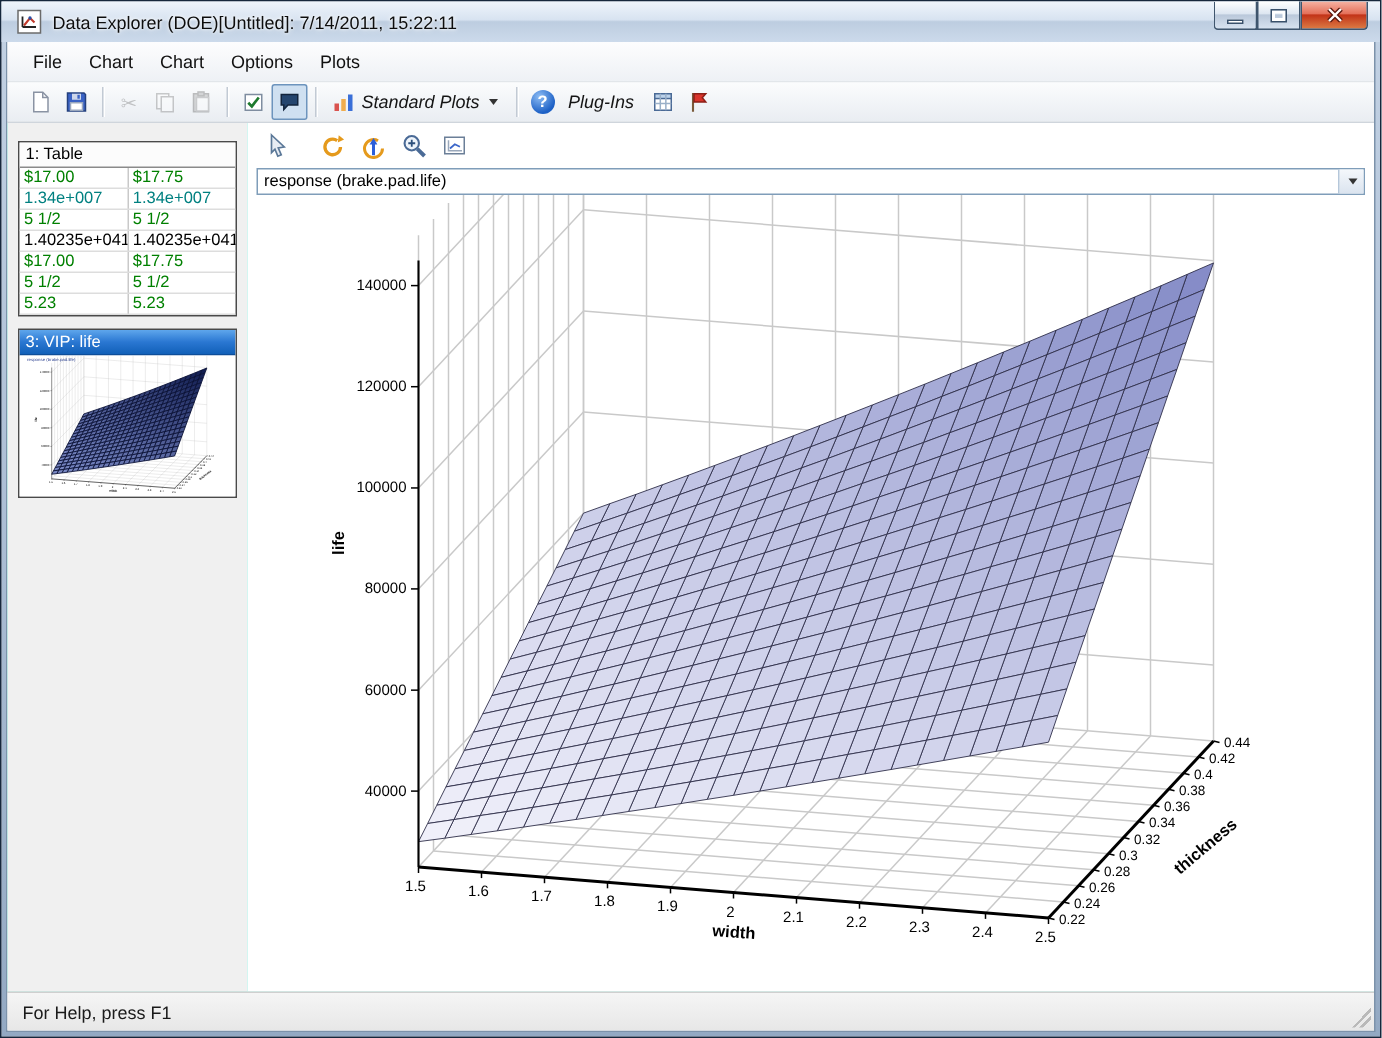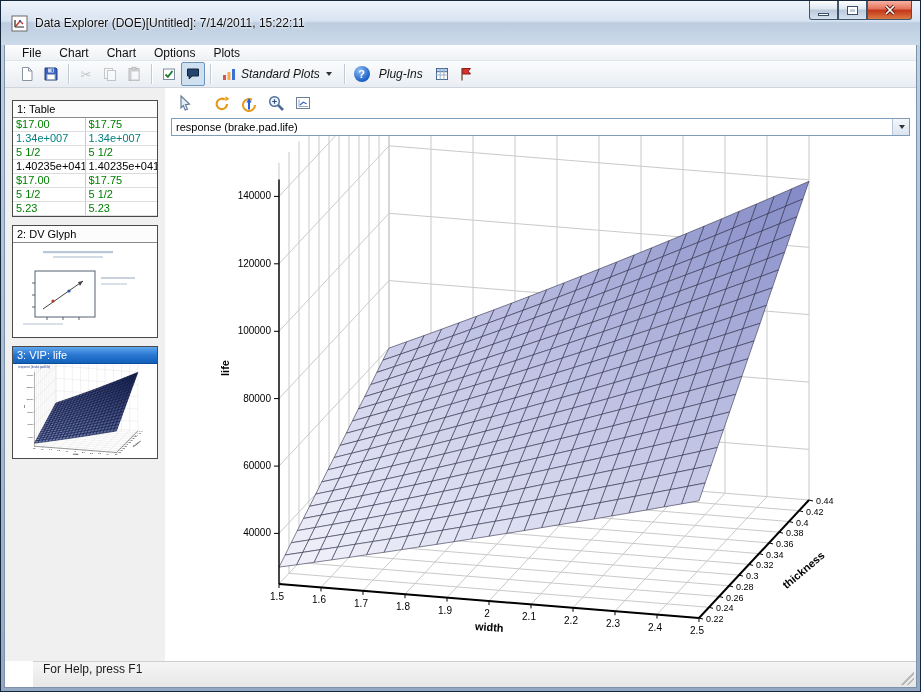--- a/index.html
+++ b/index.html
@@ -1,35 +1,35 @@
 <!DOCTYPE html>
 <html><head>
 <meta charset="utf-8">
 <style>
   *{margin:0;padding:0;box-sizing:border-box;}
   html,body{width:921px;height:692px;overflow:hidden;font-family:"Liberation Sans",sans-serif;background:#fff;}
   .window{position:absolute;inset:0;display:flex;flex-direction:column;border:1px solid #16273c;
           background:linear-gradient(180deg,#c3d2e4 0%,#a9bcd3 55%,#93a9c3 100%);}
   
-  .titlebar{height:44px;display:flex;align-items:center;padding:0 6px 0 10px;position:relative;
+  .titlebar{height:27px;display:flex;align-items:center;padding:0 6px 0 10px;position:relative;
             background:linear-gradient(180deg,#eef4fb 0%,#d8e3f1 45%,#bdcde0 50%,#ccdaeb 100%);}
   .app-icon{width:17px;height:17px;margin-right:7px;flex:0 0 auto;}
   .title-text{font-size:12px;color:#0d0d0d;text-shadow:0 0 4px #fff,0 0 2px #fff;white-space:nowrap;}
   .win-btns{position:absolute;right:8px;top:0;display:flex;}
   .win-btn{width:29px;height:19px;border:1px solid #3f556d;border-top:none;display:flex;align-items:center;justify-content:center;
            background:linear-gradient(180deg,#ffffff 0%,#dde6f1 45%,#bac8da 50%,#d7e2f0 100%);}
   .win-btn.min{border-radius:0 0 0 3px;}
   .win-btn.close{width:45px;border-radius:0 0 3px 0;
            background:linear-gradient(180deg,#f6b2a2 0%,#e4705a 45%,#c23318 50%,#dc7a43 100%);}
   .g-min{width:11px;height:3px;background:#fff;border:1px solid #39506b;margin-top:8px;}
   .g-max{width:11px;height:9px;border:1px solid #39506b;box-shadow:inset 0 0 0 2px #fff;}
   
   .inner{flex:1;display:flex;flex-direction:column;margin:0 4px 4px 4px;background:#fff;
          box-shadow:0 0 0 1px #7c92aa;min-height:0;}
-  .menubar{height:16px;display:flex;align-items:center;background:linear-gradient(180deg,#fdfdfe,#eef1f5);
+  .menubar{height:27px;display:flex;align-items:center;background:linear-gradient(180deg,#fdfdfe,#eef1f5);
            border-bottom:1px solid #e2e6ea;font-size:12px;color:#111;padding-left:8px;}
   .menu-item{padding:3px 9px;cursor:default;}
   .toolbar{height:27px;display:flex;align-items:center;background:linear-gradient(180deg,#fbfcfd,#e9edf2);
            border-bottom:1px solid #cfd5dc;padding-left:10px;font-size:12px;}
   .tbtn{height:24px;min-width:24px;display:flex;align-items:center;justify-content:center;gap:4px;
         border:1px solid transparent;background:transparent;padding:0 3px;font-size:12px;color:#151515;font-family:inherit;}
   .tbtn.drop{padding:0 6px 0 4px;font-style:italic;}
   .tbtn.disabled{opacity:.4;filter:grayscale(1);}
   .tbtn.pressed{background:#cfe0f1;border:1px solid #6d94bd;border-radius:2px;}
   .sep{width:1px;height:20px;background:#c2cad4;box-shadow:1px 0 0 #fff;margin:0 5px;}
@@ -57,21 +57,21 @@
   .ptbtn{width:24px;height:24px;display:flex;align-items:center;justify-content:center;border:1px solid transparent;background:transparent;}
   .ptbtn.first{margin-right:10px;}
   .combo{height:18px;margin:2px 6px 0 6px;border:1px solid #7f9db9;background:#fff;display:flex;align-items:center;position:relative;}
   .combo-text{font-size:11px;padding-left:4px;color:#000;flex:1;white-space:nowrap;overflow:hidden;}
   .combo-btn{width:17px;height:16px;margin-right:0;border-left:1px solid #b5c7da;display:flex;align-items:center;justify-content:center;
              background:linear-gradient(180deg,#f4f7fb,#dbe4ef);}
   .plot-wrap{flex:1;position:relative;margin-left:4px;}
   .plot-wrap svg{display:block;}
   
   .statusbar{height:26px;background:linear-gradient(180deg,#f5f5f5,#e7e7e7);border-top:1px solid #cfcfcf;
-             display:flex;font-size:12px;color:#1a1a1a;padding-left:10px;position:relative;margin-left:28px;}
+             display:flex;align-items:center;font-size:12px;color:#1a1a1a;padding-left:10px;position:relative;}
   .grip{position:absolute;right:2px;bottom:2px;width:13px;height:13px;
         background:linear-gradient(135deg,transparent 50%,#b9b9b9 50%,#b9b9b9 60%,transparent 60%,transparent 70%,#b9b9b9 70%,#b9b9b9 80%,transparent 80%);}
 </style>
 </head>
 <body>
 
 <div class="window">
 
   <div class="titlebar">
     <div class="app-icon">
@@ -218,39 +218,20 @@
                   <td>5 1/2</td>
                 </tr>
               <tr style="color: rgb(0, 128, 0);">
                   <td>5.23</td>
                   <td>5.23</td>
                 </tr>
             </tbody>
           </table>
         </div>
 
-        <div class="panel">
-          <div class="panel-title">2: DV Glyph</div>
-          <div class="thumb">
-            <svg viewBox="0 0 144 94" width="144" height="94">
-              <rect x="0" y="0" width="144" height="94" fill="#fff"></rect>
-              <rect x="30" y="8" width="70" height="2.2" fill="#b9c6d8"></rect>
-              <rect x="40" y="13" width="50" height="2" fill="#d2dae4"></rect>
-              <rect x="22" y="28" width="60" height="46" fill="#fff" stroke="#55606e" stroke-width="1"></rect>
-              <path d="M22 40 h-3 M22 52 h-3 M22 64 h-3 M34 74 v3 M50 74 v3 M66 74 v3" stroke="#55606e"></path>
-              <line x1="30" y1="66" x2="70" y2="38" stroke="#444" stroke-width="1"></line>
-              <path d="M70 38 l-5 1 2 4 z" fill="#444"></path>
-              <rect x="88" y="34" width="34" height="2" fill="#c9d2dd"></rect>
-              <rect x="88" y="40" width="26" height="2" fill="#d9e0e8"></rect>
-              <rect x="10" y="80" width="40" height="2" fill="#d9e0e8"></rect>
-              <circle cx="40" cy="58" r="1.6" fill="#c0392b"></circle>
-              <circle cx="56" cy="48" r="1.6" fill="#2a52a8"></circle>
-            </svg>
-          </div>
-        </div>
 
         <div class="panel">
           <div class="panel-title sel">3: VIP: life</div>
           <div class="thumb">
             <svg id="thumb-plot" viewBox="0 0 738 512" width="144" height="94" preserveAspectRatio="none">
                 <line x1="110.0" y1="448.0" x2="110.0" y2="26.8" stroke="#bbbbbb" stroke-width="1"></line>
                 <line x1="110.0" y1="448.0" x2="530.0" y2="482.0" stroke="#bbbbbb" stroke-width="1"></line>
                 <line x1="120.0" y1="437.3" x2="120.0" y2="16.0" stroke="#bbbbbb" stroke-width="1"></line>
                 <line x1="120.0" y1="437.3" x2="540.0" y2="471.3" stroke="#bbbbbb" stroke-width="1"></line>
                 <line x1="130.0" y1="426.5" x2="130.0" y2="5.3" stroke="#bbbbbb" stroke-width="1"></line>

